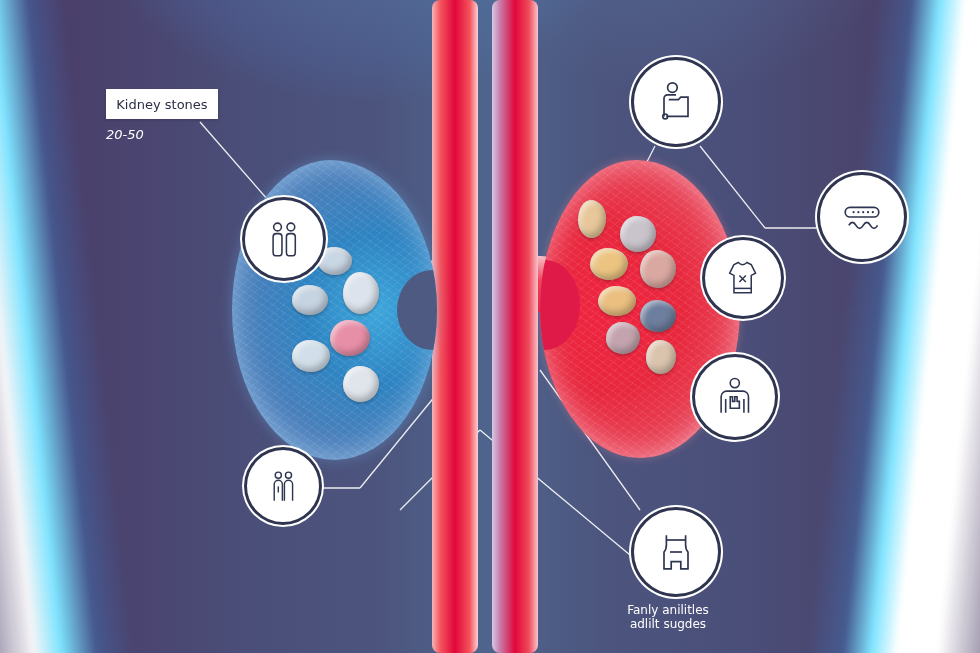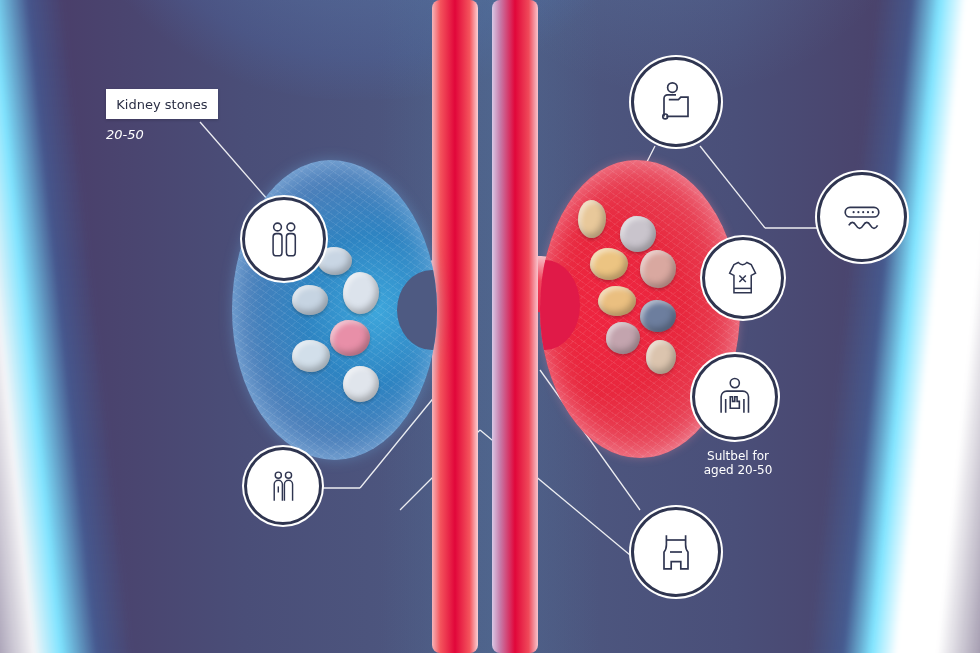--- a/index.html
+++ b/index.html
@@ -258,18 +258,18 @@
         <line x1="15" y1="20" x2="25" y2="20"></line>
       </g>
     </svg>
   </div>
 
   <div class="label-box">
     <span>Kidney stones</span>
   </div>
   <div class="label-text" style="left:106px;top:128px;font-size:13px;text-align:left;font-style:italic;">20-50</div>
 
-  <div class="label-text" style="left:688px;top:449px;width:100px;">
-    <div>Sultbel for</div>
-    <div>aged 20-50</div>
-  </div>
-
+
+  <div class="label-text" style="left:598px;top:603px;width:140px;">
+    <div>Fanly anilitles</div>
+    <div>adlilt sugdes</div>
+  </div>
 </div>
 
 </body></html>

